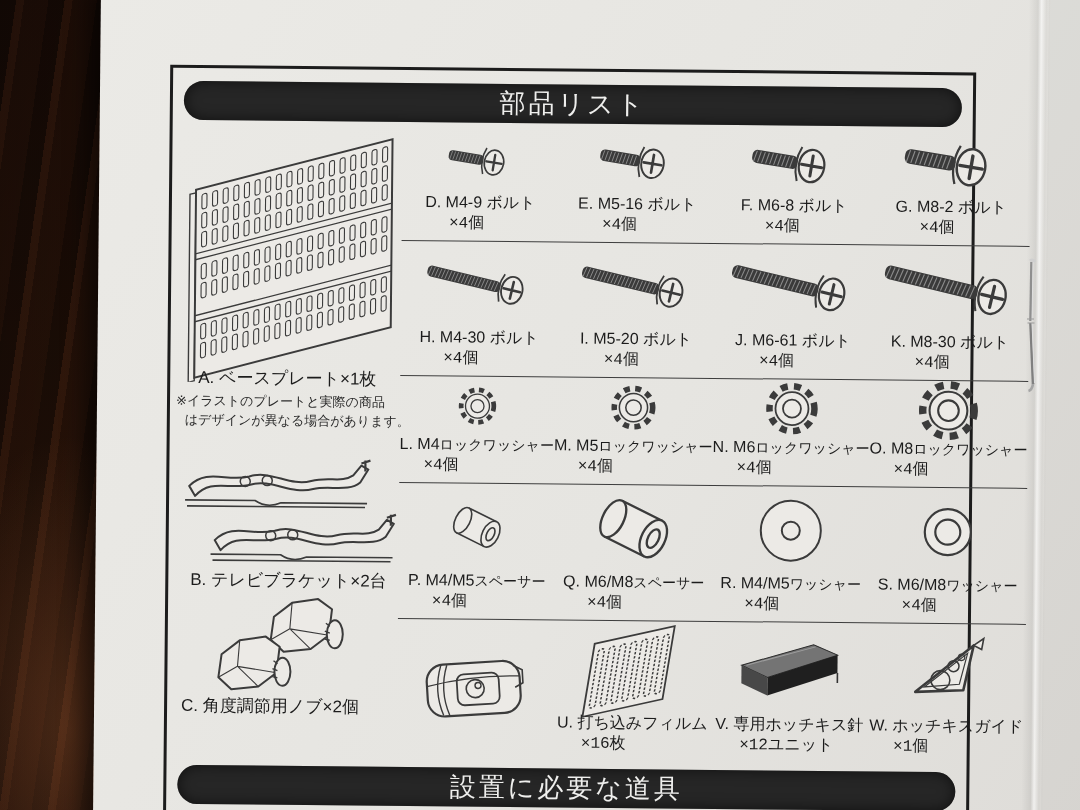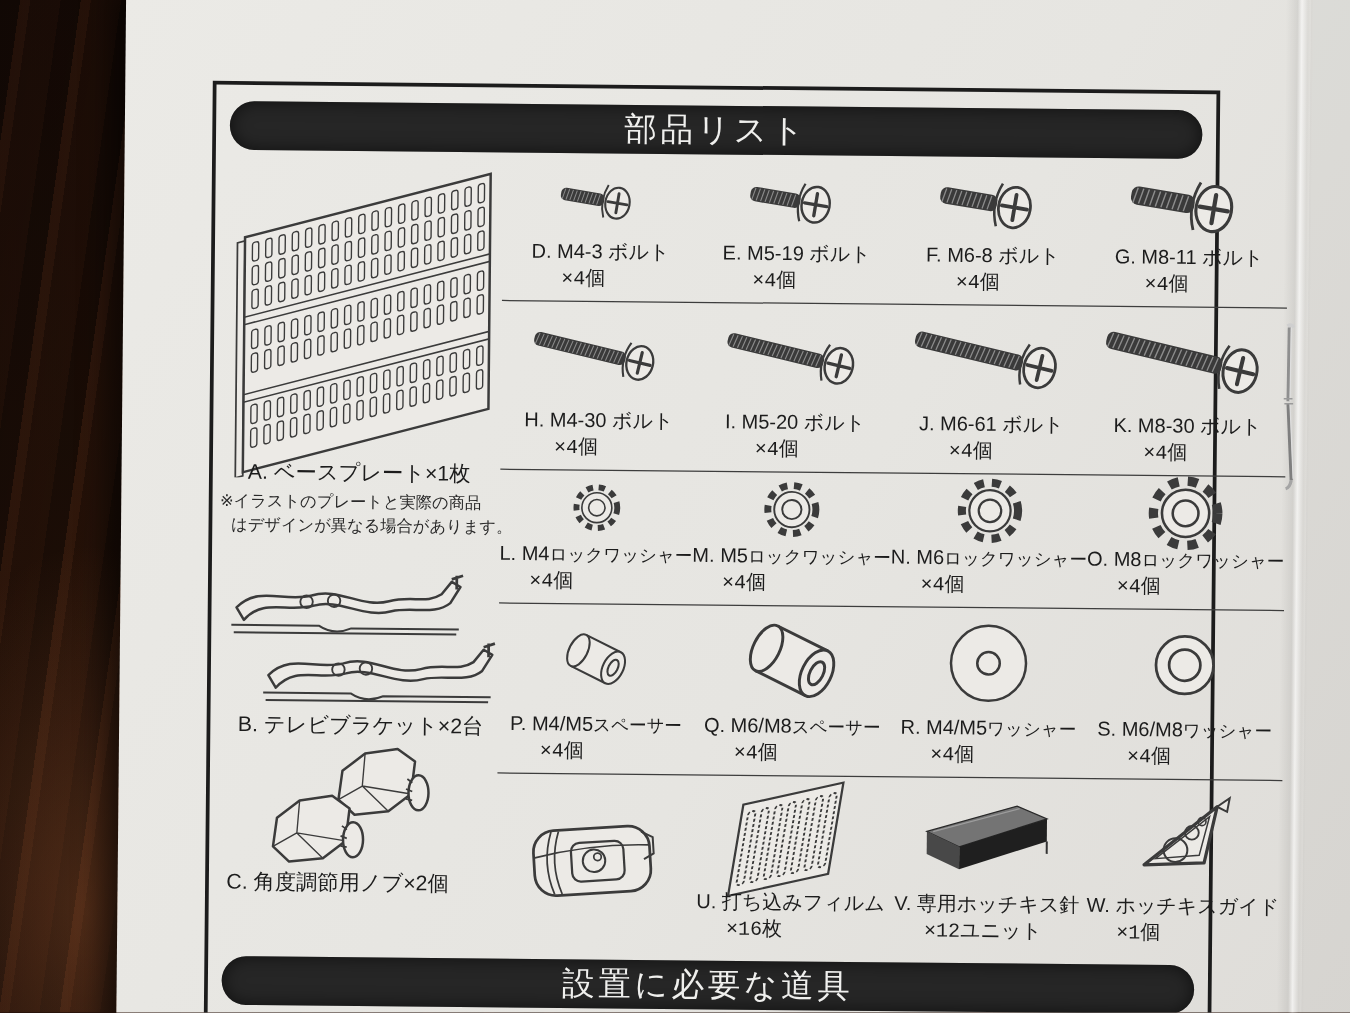--- a/index.html
+++ b/index.html
@@ -279,21 +279,21 @@
                     <line x1="38" y1="22" x2="36" y2="33" stroke="#8d8d8d" stroke-width="1"></line>
                     <line x1="42" y1="22" x2="40" y2="33" stroke="#8d8d8d" stroke-width="1"></line>
                     <line x1="46" y1="22" x2="44" y2="33" stroke="#8d8d8d" stroke-width="1"></line>
       <path d="M53 11 q-7 17 0 34" stroke="#3b3b3b" stroke-width="2" fill="none"></path>
       <ellipse cx="65" cy="28" rx="12.5" ry="16" fill="#eceae6" stroke="#3b3b3b" stroke-width="2.2"></ellipse>
       <path d="M55 28 h20 M65 18 v20" stroke="#3b3b3b" stroke-width="3" stroke-linecap="round"></path>
     </g>
                 </svg>
               </div>
               <div class="ptext">
-                <div class="plabel">D. M4-3 ボルト</div>
+                <div class="plabel">D. M4-9 ボルト</div>
                 <div class="pqty">×4個</div>
               </div>
             </div>
             <div class="pcell">
               <div class="picon">
                 <svg width="86" height="52" viewBox="0 0 96 58" fill="none">
                   <g transform="rotate(9 48 29)">
       <rect x="6" y="21" width="45" height="13" rx="5" fill="#3a3a3a"></rect>
                     <line x1="10" y1="22" x2="8" y2="33" stroke="#8d8d8d" stroke-width="1"></line>
                     <line x1="14" y1="22" x2="12" y2="33" stroke="#8d8d8d" stroke-width="1"></line>
@@ -305,21 +305,21 @@
                     <line x1="38" y1="22" x2="36" y2="33" stroke="#8d8d8d" stroke-width="1"></line>
                     <line x1="42" y1="22" x2="40" y2="33" stroke="#8d8d8d" stroke-width="1"></line>
                     <line x1="46" y1="22" x2="44" y2="33" stroke="#8d8d8d" stroke-width="1"></line>
       <path d="M53 11 q-7 17 0 34" stroke="#3b3b3b" stroke-width="2" fill="none"></path>
       <ellipse cx="65" cy="28" rx="12.5" ry="16" fill="#eceae6" stroke="#3b3b3b" stroke-width="2.2"></ellipse>
       <path d="M55 28 h20 M65 18 v20" stroke="#3b3b3b" stroke-width="3" stroke-linecap="round"></path>
     </g>
                 </svg>
               </div>
               <div class="ptext">
-                <div class="plabel">E. M5-19 ボルト</div>
+                <div class="plabel">E. M5-16 ボルト</div>
                 <div class="pqty">×4個</div>
               </div>
             </div>
             <div class="pcell">
               <div class="picon">
                 <svg width="98" height="59" viewBox="0 0 96 58" fill="none">
                   <g transform="rotate(9 48 29)">
       <rect x="6" y="21" width="45" height="13" rx="5" fill="#3a3a3a"></rect>
                     <line x1="10" y1="22" x2="8" y2="33" stroke="#8d8d8d" stroke-width="1"></line>
                     <line x1="14" y1="22" x2="12" y2="33" stroke="#8d8d8d" stroke-width="1"></line>
@@ -357,21 +357,21 @@
                     <line x1="38" y1="22" x2="36" y2="33" stroke="#8d8d8d" stroke-width="1"></line>
                     <line x1="42" y1="22" x2="40" y2="33" stroke="#8d8d8d" stroke-width="1"></line>
                     <line x1="46" y1="22" x2="44" y2="33" stroke="#8d8d8d" stroke-width="1"></line>
       <path d="M53 11 q-7 17 0 34" stroke="#3b3b3b" stroke-width="2" fill="none"></path>
       <ellipse cx="65" cy="28" rx="12.5" ry="16" fill="#eceae6" stroke="#3b3b3b" stroke-width="2.2"></ellipse>
       <path d="M55 28 h20 M65 18 v20" stroke="#3b3b3b" stroke-width="3" stroke-linecap="round"></path>
     </g>
                 </svg>
               </div>
               <div class="ptext">
-                <div class="plabel">G. M8-11 ボルト</div>
+                <div class="plabel">G. M8-2 ボルト</div>
                 <div class="pqty">×4個</div>
               </div>
             </div>
           </div>
           <div class="prow">
             <div class="pcell">
               <div class="picon">
                 <svg width="114" height="56" viewBox="0 0 134 66" fill="none">
                   <g transform="rotate(13 67 33)">
       <rect x="4" y="24" width="88" height="13" rx="5" fill="#3a3a3a"></rect>

